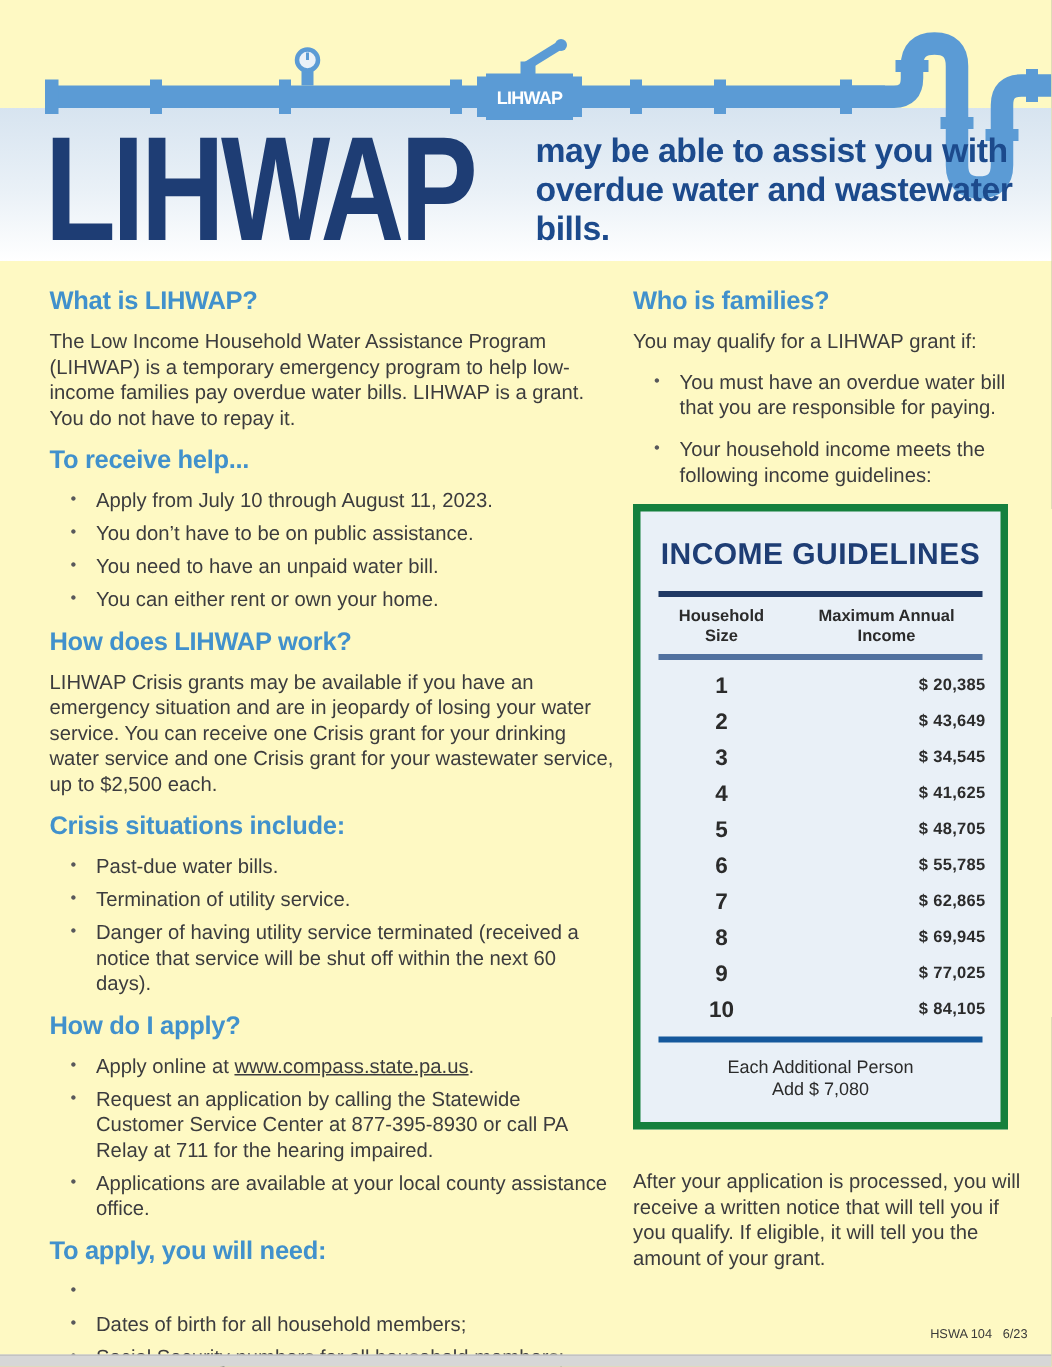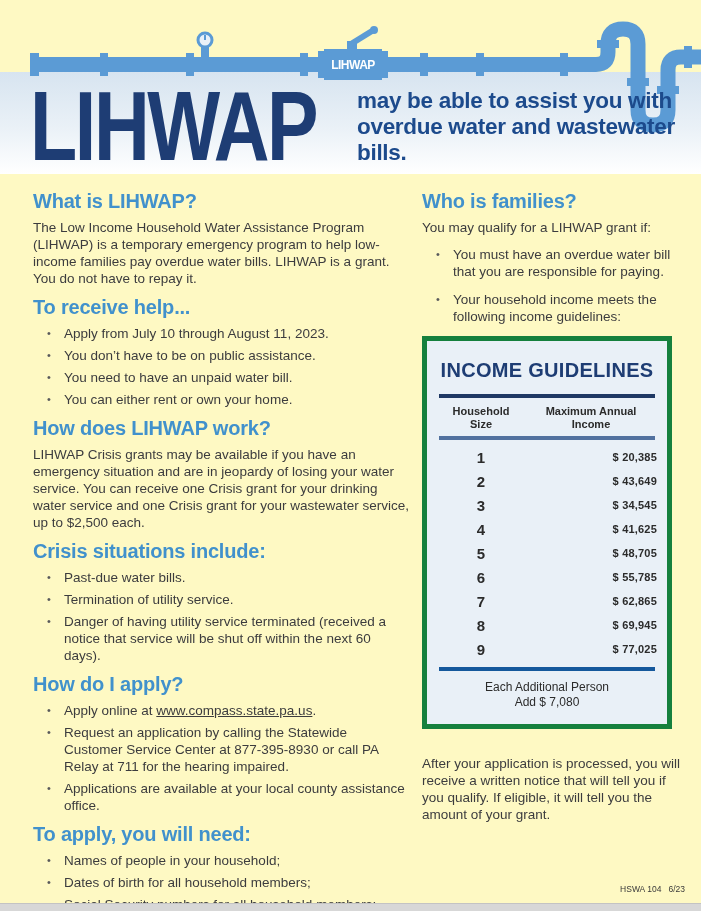--- a/index.html
+++ b/index.html
@@ -28,21 +28,21 @@
   }
   
   .columns{
     position:absolute; top:190px; left:33px; width:656px;
     display:flex; gap:13px;
   }
   .col-left{width:376px;}
   .col-right{width:267px;}
   .section{margin-bottom:9px;}
   h2{
-    font-size:20px; font-weight:700; color:#4191cc; letter-spacing:-0.2px;
+    font-size:17px; font-weight:700; color:#4191cc; letter-spacing:-0.2px;
     margin:0 0 7px 0; line-height:22px;
   }
   .body-text{
     font-size:13.5px; line-height:17px; color:#3c3c3e; margin:0 0 6px 0;
   }
   .bullets{margin:2px 0 0 0;}
   .bullet{
     display:flex; gap:9px; margin:0 0 5px 14px; font-size:13.5px;
     line-height:17px; color:#3c3c3e;
   }
@@ -210,21 +210,20 @@
               <span>Applications are available at your local county assistance office.</span>
             </div>
         </div>
       </div>
 
       <div class="section">
         <h2>To apply, you will need:</h2>
         <div class="bullets">
           <div class="bullet">
               <span class="dot">•</span>
-              <span>Names of people in your household;</span>
             </div>
           <div class="bullet">
               <span class="dot">•</span>
               <span>Dates of birth for all household members;</span>
             </div>
           <div class="bullet">
               <span class="dot">•</span>
               <span>Social Security numbers for all household members;</span>
             </div>
 
@@ -294,20 +293,24 @@
               <span class="inc">$ 62,865</span>
             </div>
           <div class="it-row">
               <span class="sz">8</span>
               <span class="inc">$ 69,945</span>
             </div>
           <div class="it-row">
               <span class="sz">9</span>
               <span class="inc">$ 77,025</span>
             </div>
+          <div class="it-row">
+              <span class="sz">10</span>
+              <span class="inc">$ 84,105</span>
+            </div>
         </div>
         <div class="it-rule-blue"></div>
         <div class="it-foot">
           <div>Each Additional Person</div>
           <div>Add  $ 7,080</div>
         </div>
       </div>
 
       <p class="body-text closing">After your application is processed, you will receive a written notice that will tell you if you qualify. If eligible, it will tell you the amount of your grant.</p>
 

